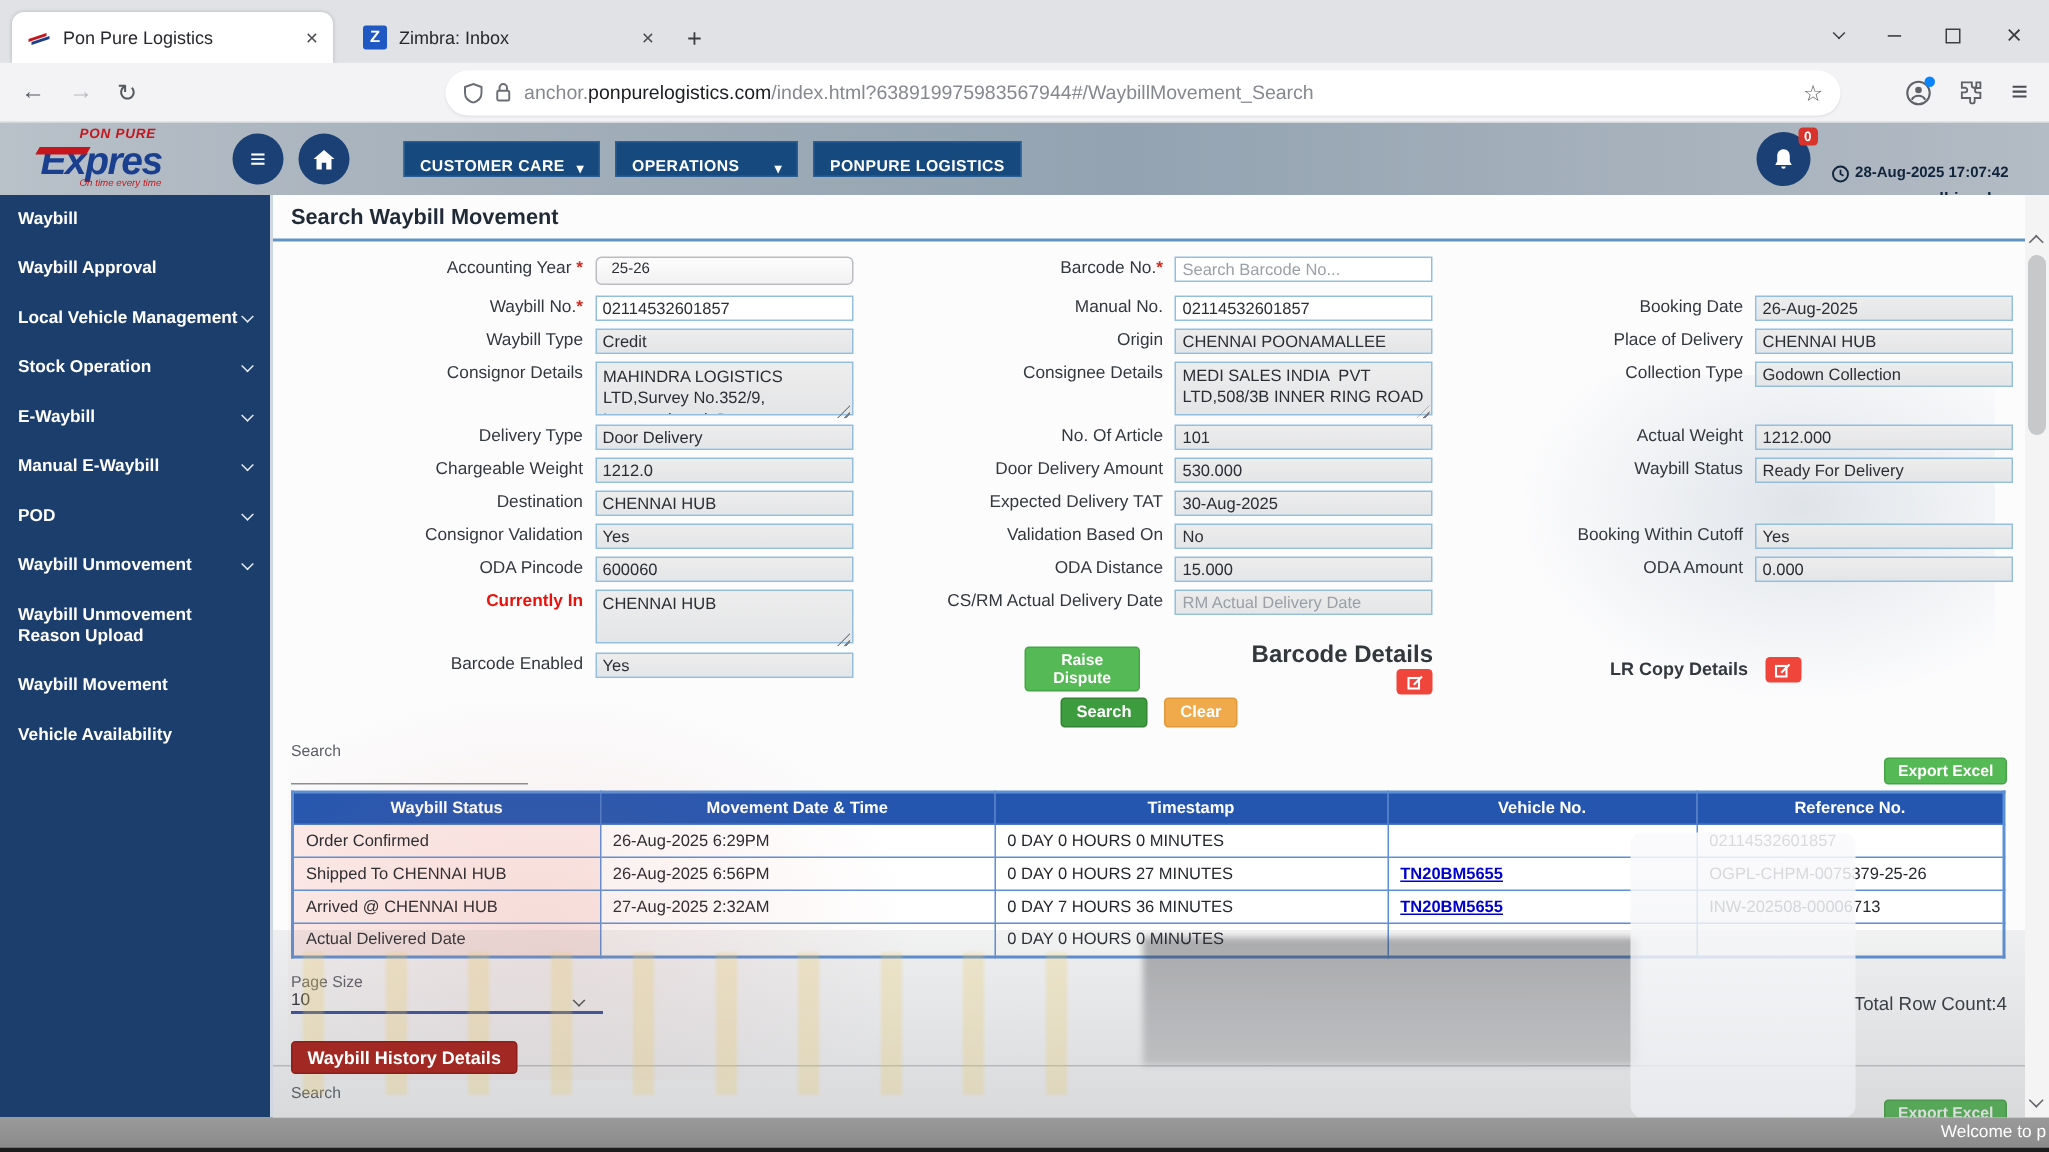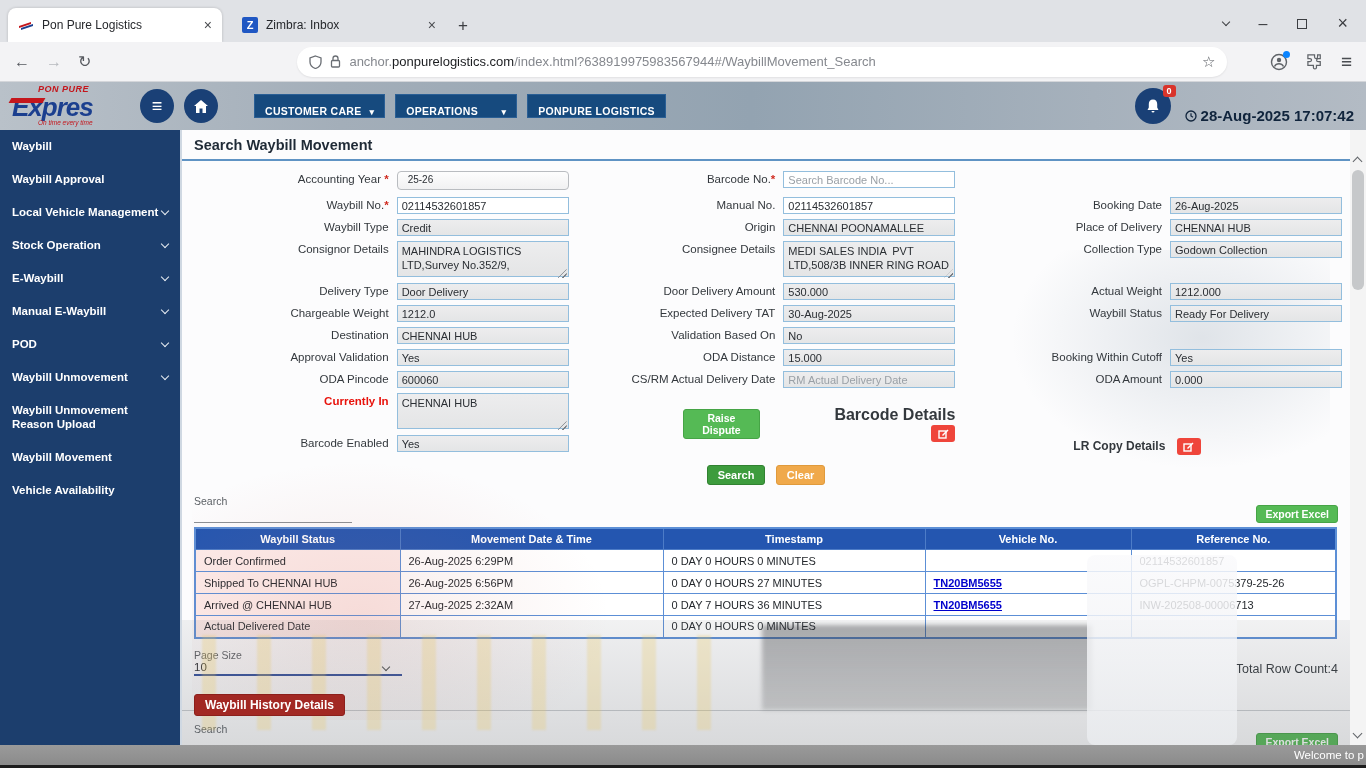--- a/index.html
+++ b/index.html
@@ -21,34 +21,34 @@
   .navglyph { font-size:16px; color:#55585e; }
   .urlbox { flex:1; max-width:930px; margin-left:190px; height:30px; background:#fff; border-radius:15px; display:flex; align-items:center; padding:0 12px; gap:8px; font-size:13px; color:#85888e; box-shadow:0 1px 2px rgba(0,0,0,.08); }
   .urlbox .domain { color:#1b1d20; }
   .urlbox .star { margin-left:auto; font-size:15px; color:#55585e; }
   .toolicons { margin-left:auto; display:flex; align-items:center; gap:18px; }
   .acct { position:relative; }
   .acct .dot { position:absolute; right:-2px; top:-2px; width:7px; height:7px; border-radius:50%; background:#0a84ff; }
 
   
   .appheader { position:absolute; left:0; top:82px; width:1366px; height:48px;
-    background:linear-gradient(90deg,#b9c1c9 0%,#a3aeb9 25%,#93a3b1 55%,#a6b1bc 80%,#b3bbc4 100%); display:flex; align-items:center; padding:0 12px; gap:10px; }
+    background:linear-gradient(90deg,#b9c1c9 0%,#a3aeb9 25%,#93a3b1 55%,#a6b1bc 80%,#b3bbc4 100%); display:flex; align-items:center; padding:0 27px; gap:10px; }
   .logo { width:118px; line-height:1; position:relative; }
   .logo .lt { color:#c4161c; font-size:9px; font-weight:bold; font-style:italic; letter-spacing:.5px; margin-left:26px; }
   .logo .lm { color:#1b3f8f; font-size:26px; font-weight:bold; font-style:italic; letter-spacing:-1px; }
   .logo .lm::before { content:""; position:absolute; left:-2px; top:13px; width:34px; height:5px; background:#c4161c; transform:skewX(-30deg); }
   .logo .tag { color:#c4161c; font-size:6.5px; font-style:italic; margin-left:26px; }
   .circlebtn { width:34px; height:34px; border-radius:50%; background:#1a4076; color:#fff; display:flex; align-items:center; justify-content:center; font-size:18px; }
   .navbtn { height:24px; min-width:122px; background:#164a7e; border:1px solid #2a5f95; color:#fff; font-size:10.5px; font-weight:bold; letter-spacing:.3px; display:flex; align-items:flex-end; padding:0 10px; gap:8px; }
   .navbtn .caret { margin-left:auto; font-size:9px; }
   .hright { margin-left:auto; display:flex; align-items:center; gap:14px; }
   .bellwrap { position:relative; width:36px; height:36px; border-radius:50%; background:#1a4076; display:flex; align-items:center; justify-content:center; }
   .badge { position:absolute; top:-3px; right:-5px; background:#d9342b; color:#fff; font-size:9px; font-weight:bold; padding:1px 4px; border-radius:3px; }
   .hmeta { display:flex; flex-direction:column; align-items:flex-end; gap:5px; color:#10243c; }
-  .hdate { font-size:15px; font-weight:bold; display:flex; align-items:center; gap:4px;margin-top:36px; }
+  .hdate { font-size:10px; font-weight:bold; display:flex; align-items:center; gap:4px;margin-top:36px; }
   .huser { font-size:11px; font-weight:bold;text-decoration:underline; }
 
   
   .sidebar { position:absolute; left:0; top:130px; width:182px; height:615px; background:#1c3e6d; border-right:2px solid #cfd8e2; overflow:hidden; }
   .sitem { color:#fff; font-size:11.5px; font-weight:bold; padding:9px 12px; display:flex; align-items:flex-start; cursor:pointer; line-height:1.3; }
   .sitem .schev { margin-left:auto; width:6px; height:6px; border-right:1.8px solid #e8edf3; border-bottom:1.8px solid #e8edf3; transform:rotate(45deg); margin-top:3px; flex:none; }
 
   
   .main { position:absolute; left:182px; top:130px; width:1168px; height:615px; background:#fcfcfd; overflow:hidden; }
   .wm { position:absolute; pointer-events:none; }
@@ -297,21 +297,21 @@
         </div>
       <div class="frow h1">
           <label class="flabel">Chargeable Weight</label>
           <input class="fin ro" readonly="" value="1212.0" style="">
         </div>
       <div class="frow h1">
           <label class="flabel">Destination</label>
           <input class="fin ro" readonly="" value="CHENNAI HUB" style="">
         </div>
       <div class="frow h1">
-          <label class="flabel">Approval Validation</label>
+          <label class="flabel">Consignor Validation</label>
           <input class="fin ro" readonly="" value="Yes" style="">
         </div>
       <div class="frow h1">
           <label class="flabel">ODA Pincode</label>
           <input class="fin ro" readonly="" value="600060" style="">
         </div>
       <div class="frow h2">
           <label class="flabel red">Currently In</label>
           <span class="tawrap"><textarea class="fin" readonly="" style="">CHENNAI HUB</textarea></span>
         </div>
@@ -330,20 +330,24 @@
           <label class="flabel">Manual No.</label>
           <input class="fin ed" value="02114532601857" style="">
         </div>
       <div class="frow h1">
           <label class="flabel">Origin</label>
           <input class="fin ro" readonly="" value="CHENNAI POONAMALLEE" style="">
         </div>
       <div class="frow h2">
           <label class="flabel">Consignee Details</label>
           <span class="tawrap"><textarea class="fin" readonly="" style="">MEDI SALES INDIA  PVT LTD,508/3B INNER RING ROAD</textarea></span>
+        </div>
+      <div class="frow h1">
+          <label class="flabel">No. Of Article</label>
+          <input class="fin ro" readonly="" value="101" style="">
         </div>
       <div class="frow h1">
           <label class="flabel">Door Delivery Amount</label>
           <input class="fin ro" readonly="" value="530.000" style="">
         </div>
       <div class="frow h1">
           <label class="flabel">Expected Delivery TAT</label>
           <input class="fin ro" readonly="" value="30-Aug-2025" style="">
         </div>
       <div class="frow h1">

